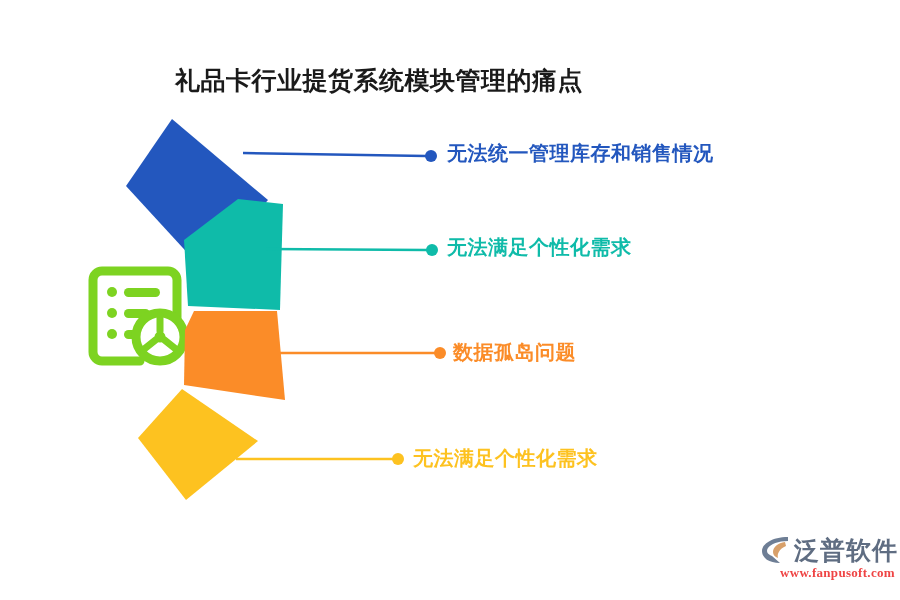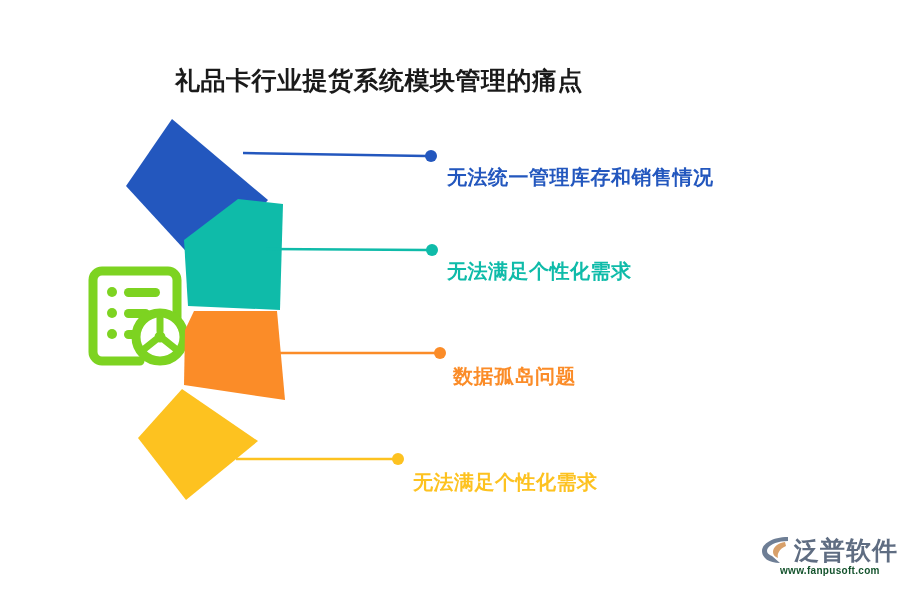--- a/index.html
+++ b/index.html
@@ -36,21 +36,20 @@
     width: 900px;
     height: 600px;
   }
   
   .label {
     position: absolute;
     font-size: 20px;
     font-weight: bold;
     white-space: nowrap;
     letter-spacing: 0.5px;
-    margin-top: 24px;
   }
   .label-1 { left: 447px; top: 140px; color: #2357BE; }
   .label-2 { left: 447px; top: 234px; color: #0FBBA9; }
   .label-3 { left: 453px; top: 339px; color: #FB8C28; }
   .label-4 { left: 413px; top: 445px; color: #FDC220; }
   
   #logo {
     position: absolute;
     left: 758px;
     top: 533px;
@@ -65,24 +64,24 @@
     font-size: 25px;
     font-weight: bold;
     color: #5f6d82;
     letter-spacing: 1px;
     white-space: nowrap;
   }
   .logo-url {
     position: absolute;
     left: 22px;
     top: 32px;
-    font-size: 10px;
+    font-size: 13px;
     font-weight: bold;
-    color: #14532d;
-    font-family: Liberation Sans, sans-serif;
+    color: #ef4444;
+    font-family: Liberation Serif, serif;
     letter-spacing: 0.3px;
     white-space: nowrap;
   }
   .logo-mark {
     position: absolute;
     left: 0px;
     top: 2px;
     width: 36px;
     height: 30px;
   }

